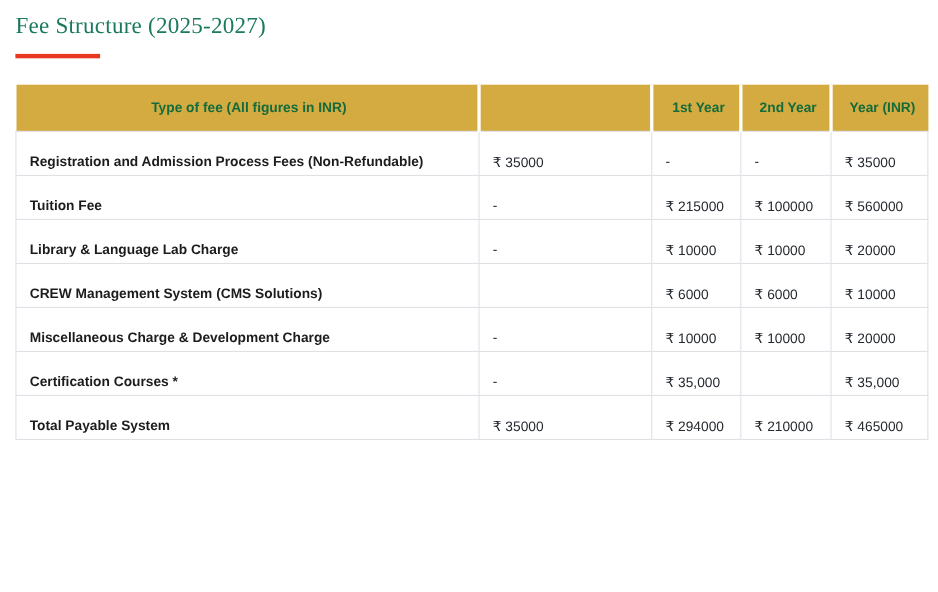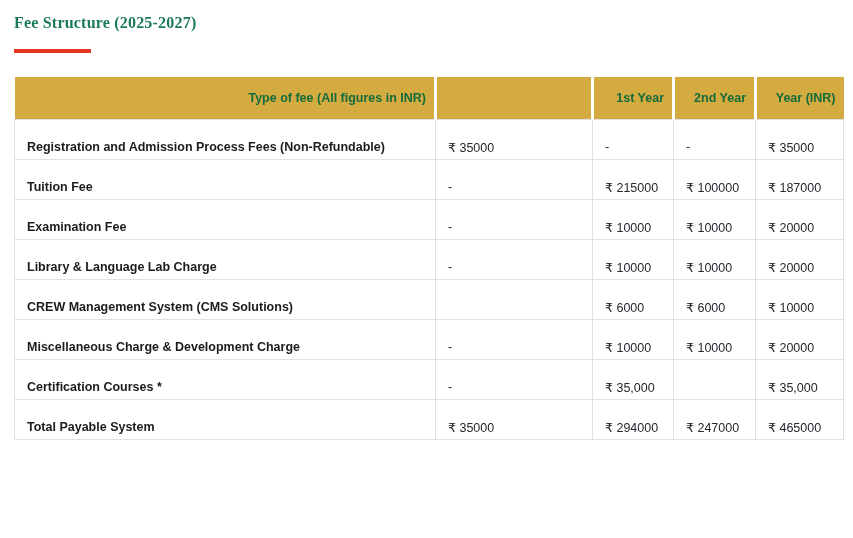--- a/index.html
+++ b/index.html
@@ -12,22 +12,22 @@
     overflow: hidden;
     font-family: "Liberation Sans", "DejaVu Sans", sans-serif;
   }
   .page {
     padding: 10px 10px 0 14px;
     width: 853px;
   }
   .page-title {
     margin: 0;
     font-family: "Liberation Serif", "DejaVu Serif", serif;
-    font-weight: 700;
-    font-size: 16px;
+    font-weight: 400;
+    font-size: 21px;
     line-height: 26px;
     color: #1b7a5e;
     letter-spacing: 0.2px;
   }
   .accent-underline {
     width: 77px;
     height: 4px;
     background: #e8371f;
     margin-top: 13px;
   }
@@ -35,21 +35,21 @@
     border-collapse: collapse;
     table-layout: fixed;
     width: 829px;
     margin-top: 24px;
   }
   .fee-table thead th {
     background: #d3ab41;
     color: #156b3b;
     font-size: 12.5px;
     font-weight: 700;
-    text-align: right;
+    text-align: center;
     vertical-align: middle;
     height: 42px;
     padding: 0 8px 0 12px;
     border: none;
   }
   .fee-table thead th + th {
     border-left: 3px solid #ffffff;
   }
   .fee-table tbody td {
     border: 1px solid #e2e0e6;
@@ -98,28 +98,21 @@
         <td>₹ 35000</td>
         <td>-</td>
         <td>-</td>
         <td>₹ 35000</td>
       </tr>
       <tr>
         <td class="label-cell">Tuition Fee</td>
         <td>-</td>
         <td>₹ 215000</td>
         <td>₹ 100000</td>
-        <td>₹ 187000</td>
-      </tr>
-      <tr>
-        <td class="label-cell">Examination Fee</td>
-        <td>-</td>
-        <td>₹ 10000</td>
-        <td>₹ 10000</td>
-        <td>₹ 20000</td>
+        <td>₹ 560000</td>
       </tr>
       <tr>
         <td class="label-cell">Library &amp; Language Lab Charge</td>
         <td>-</td>
         <td>₹ 10000</td>
         <td>₹ 10000</td>
         <td>₹ 20000</td>
       </tr>
       <tr>
         <td class="label-cell">CREW Management System (CMS Solutions)</td>
@@ -139,19 +132,19 @@
         <td class="label-cell">Certification Courses *</td>
         <td>-</td>
         <td>₹ 35,000</td>
         <td></td>
         <td>₹ 35,000</td>
       </tr>
       <tr>
         <td class="label-cell">Total Payable System</td>
         <td>₹ 35000</td>
         <td>₹ 294000</td>
-        <td>₹ 247000</td>
+        <td>₹ 210000</td>
         <td>₹ 465000</td>
       </tr>
     </tbody>
   </table>
 
 </div>
 
 </body></html>

